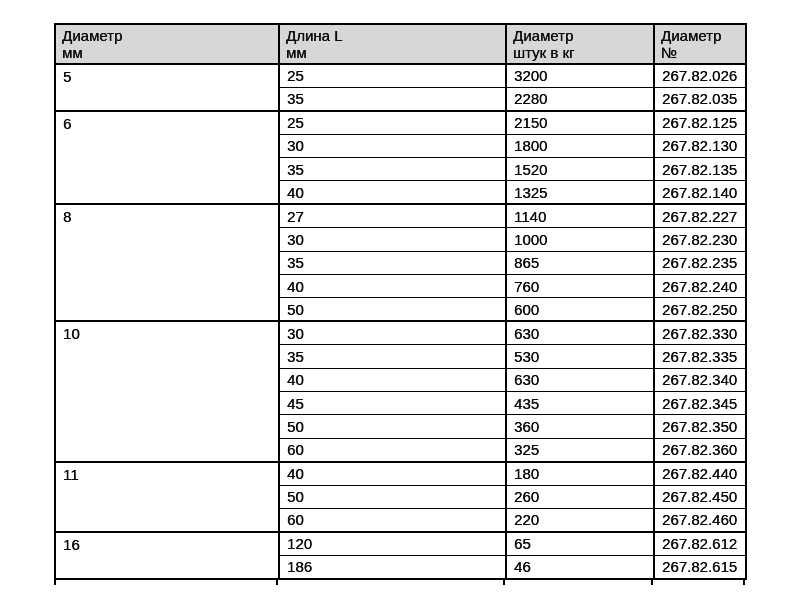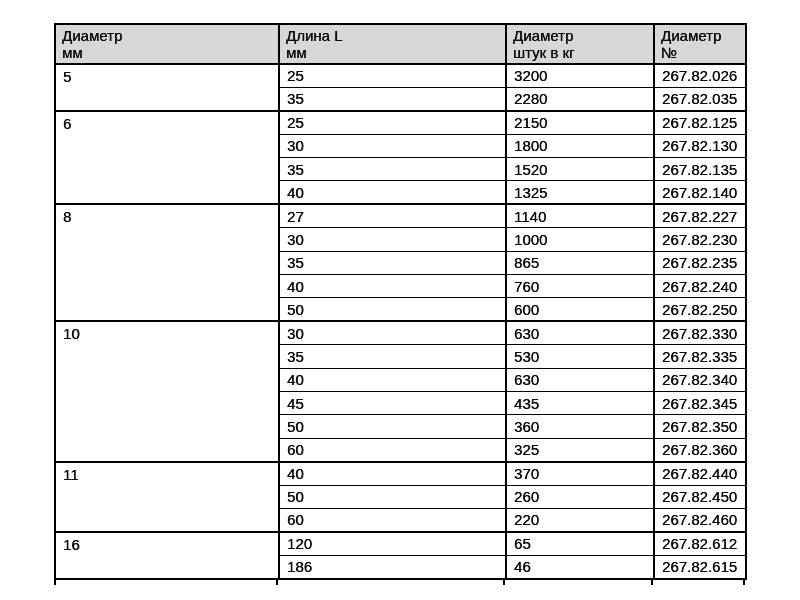--- a/index.html
+++ b/index.html
@@ -178,21 +178,21 @@
           <td>267.82.350</td>
         </tr>
         <tr>
           <td>60</td>
           <td>325</td>
           <td>267.82.360</td>
         </tr>
         <tr class="group-start">
           <td rowspan="3" class="diam">11</td>
           <td>40</td>
-          <td>370</td>
+          <td>180</td>
           <td>267.82.440</td>
         </tr>
         <tr>
           <td>50</td>
           <td>260</td>
           <td>267.82.450</td>
         </tr>
         <tr>
           <td>60</td>
           <td>220</td>

